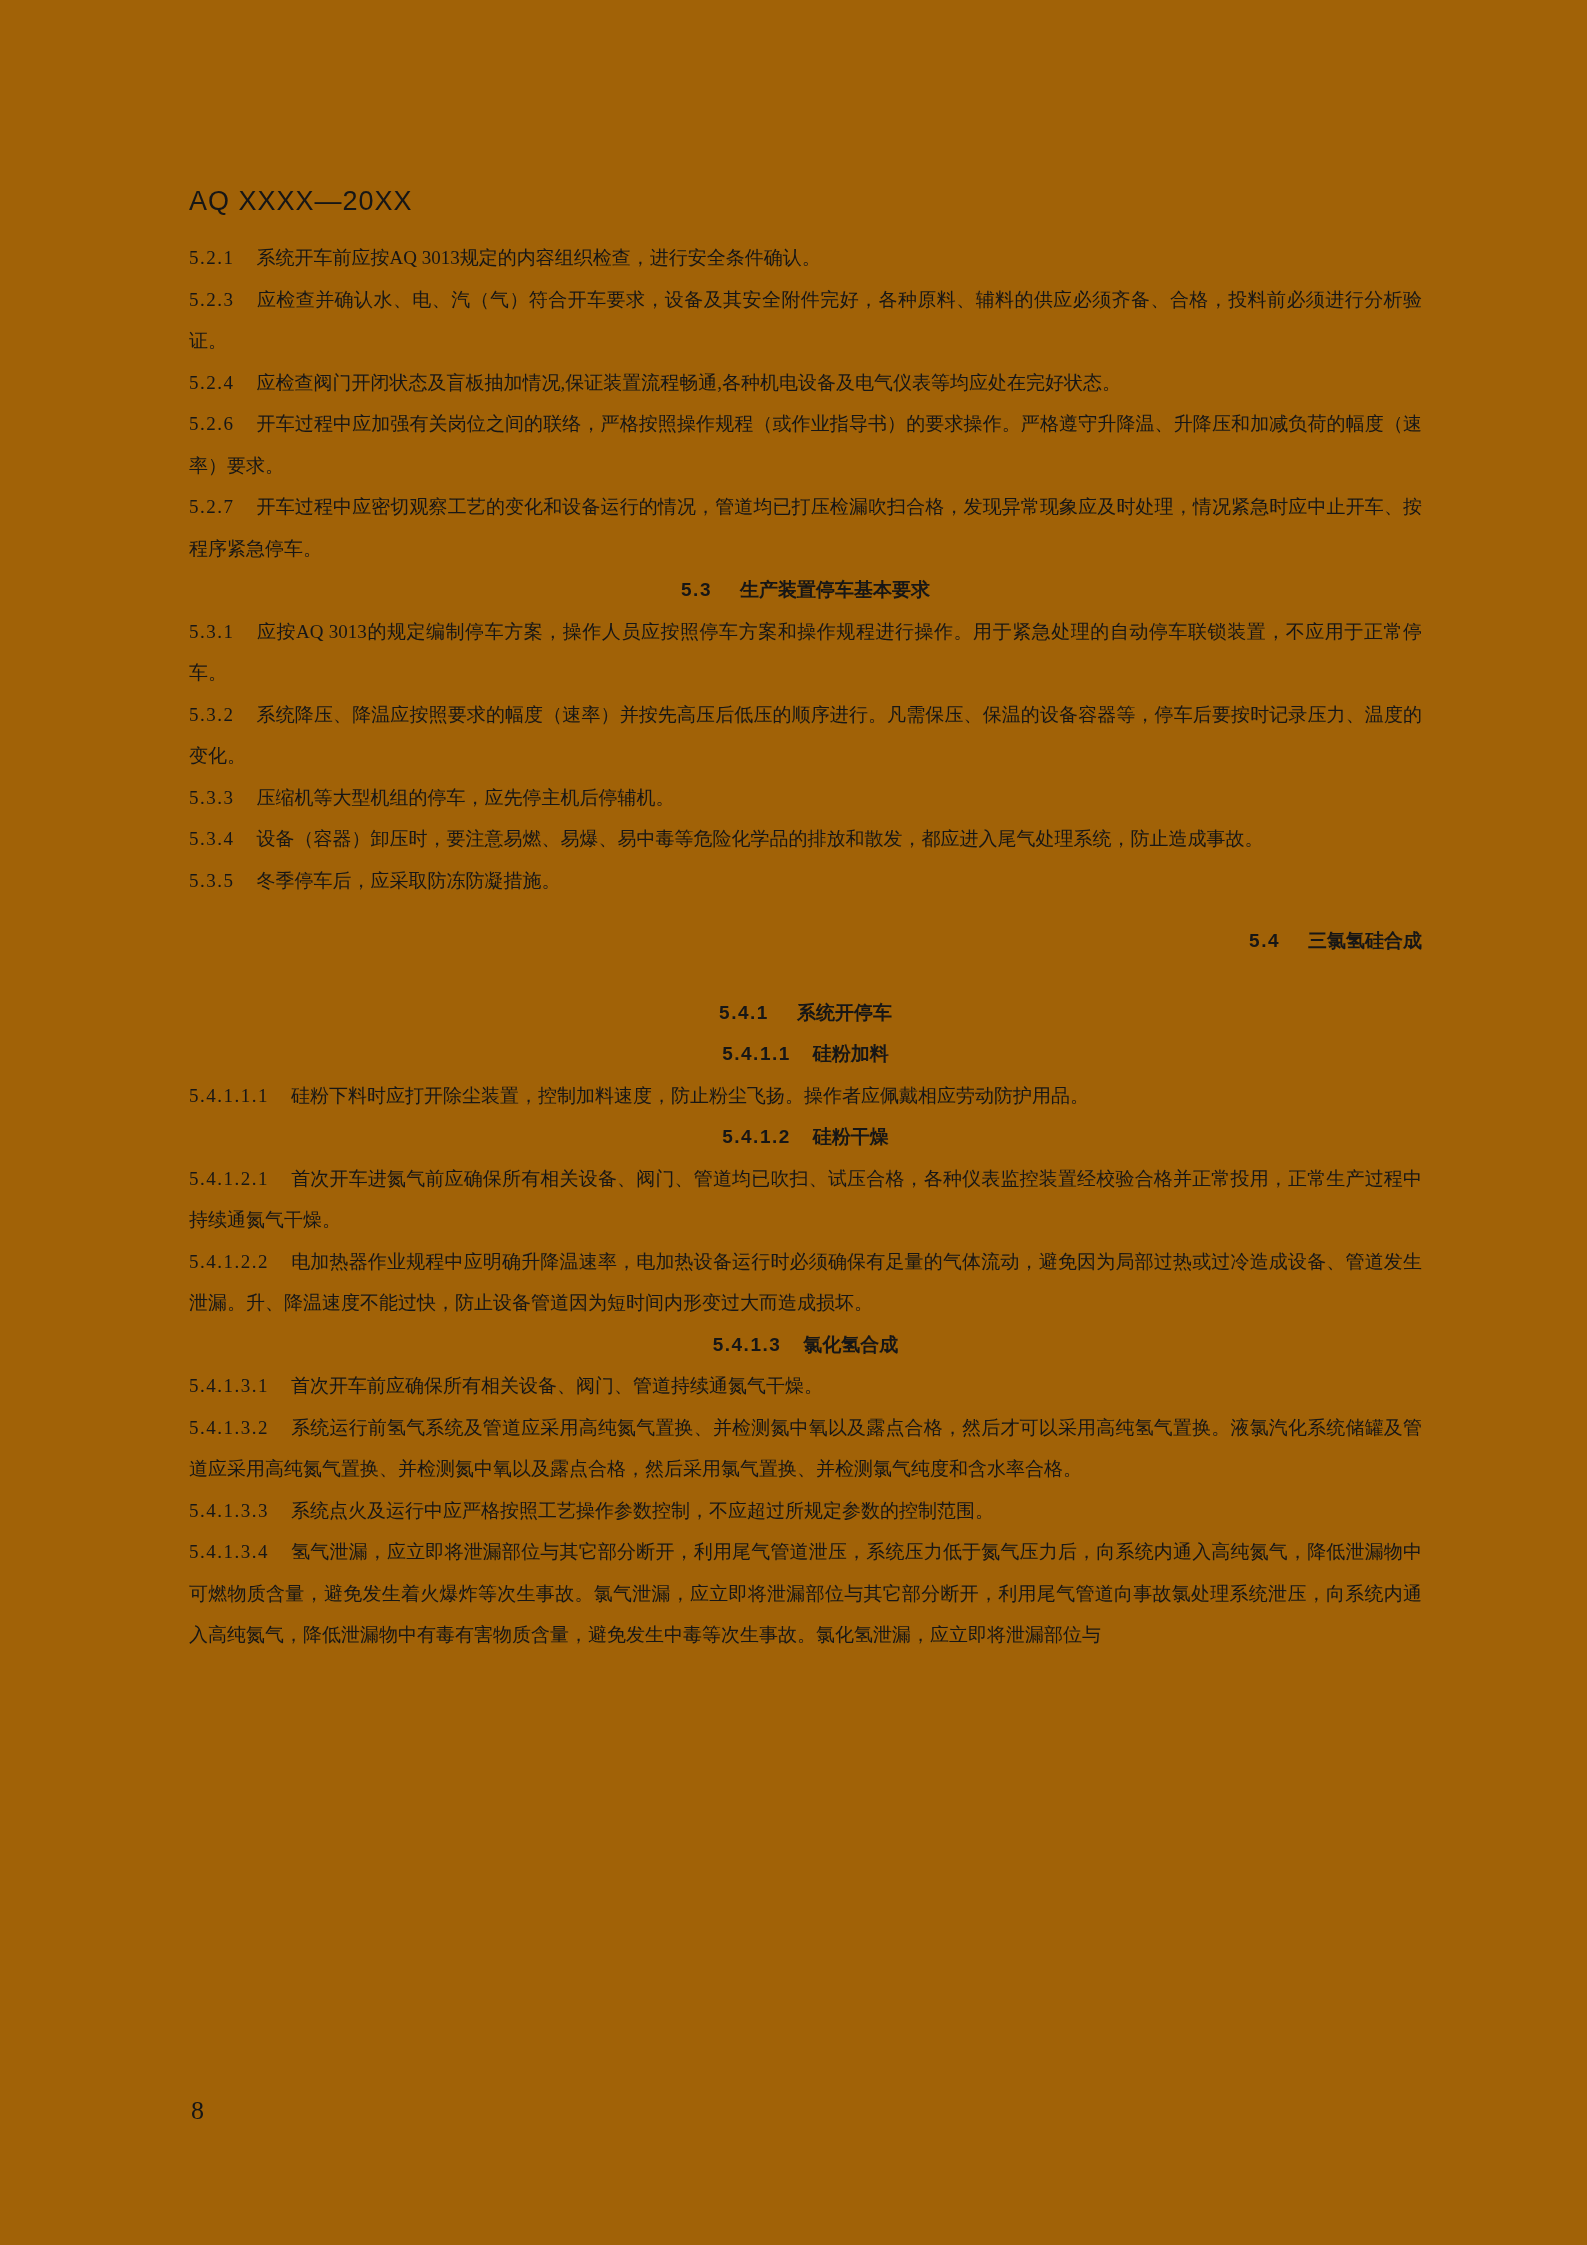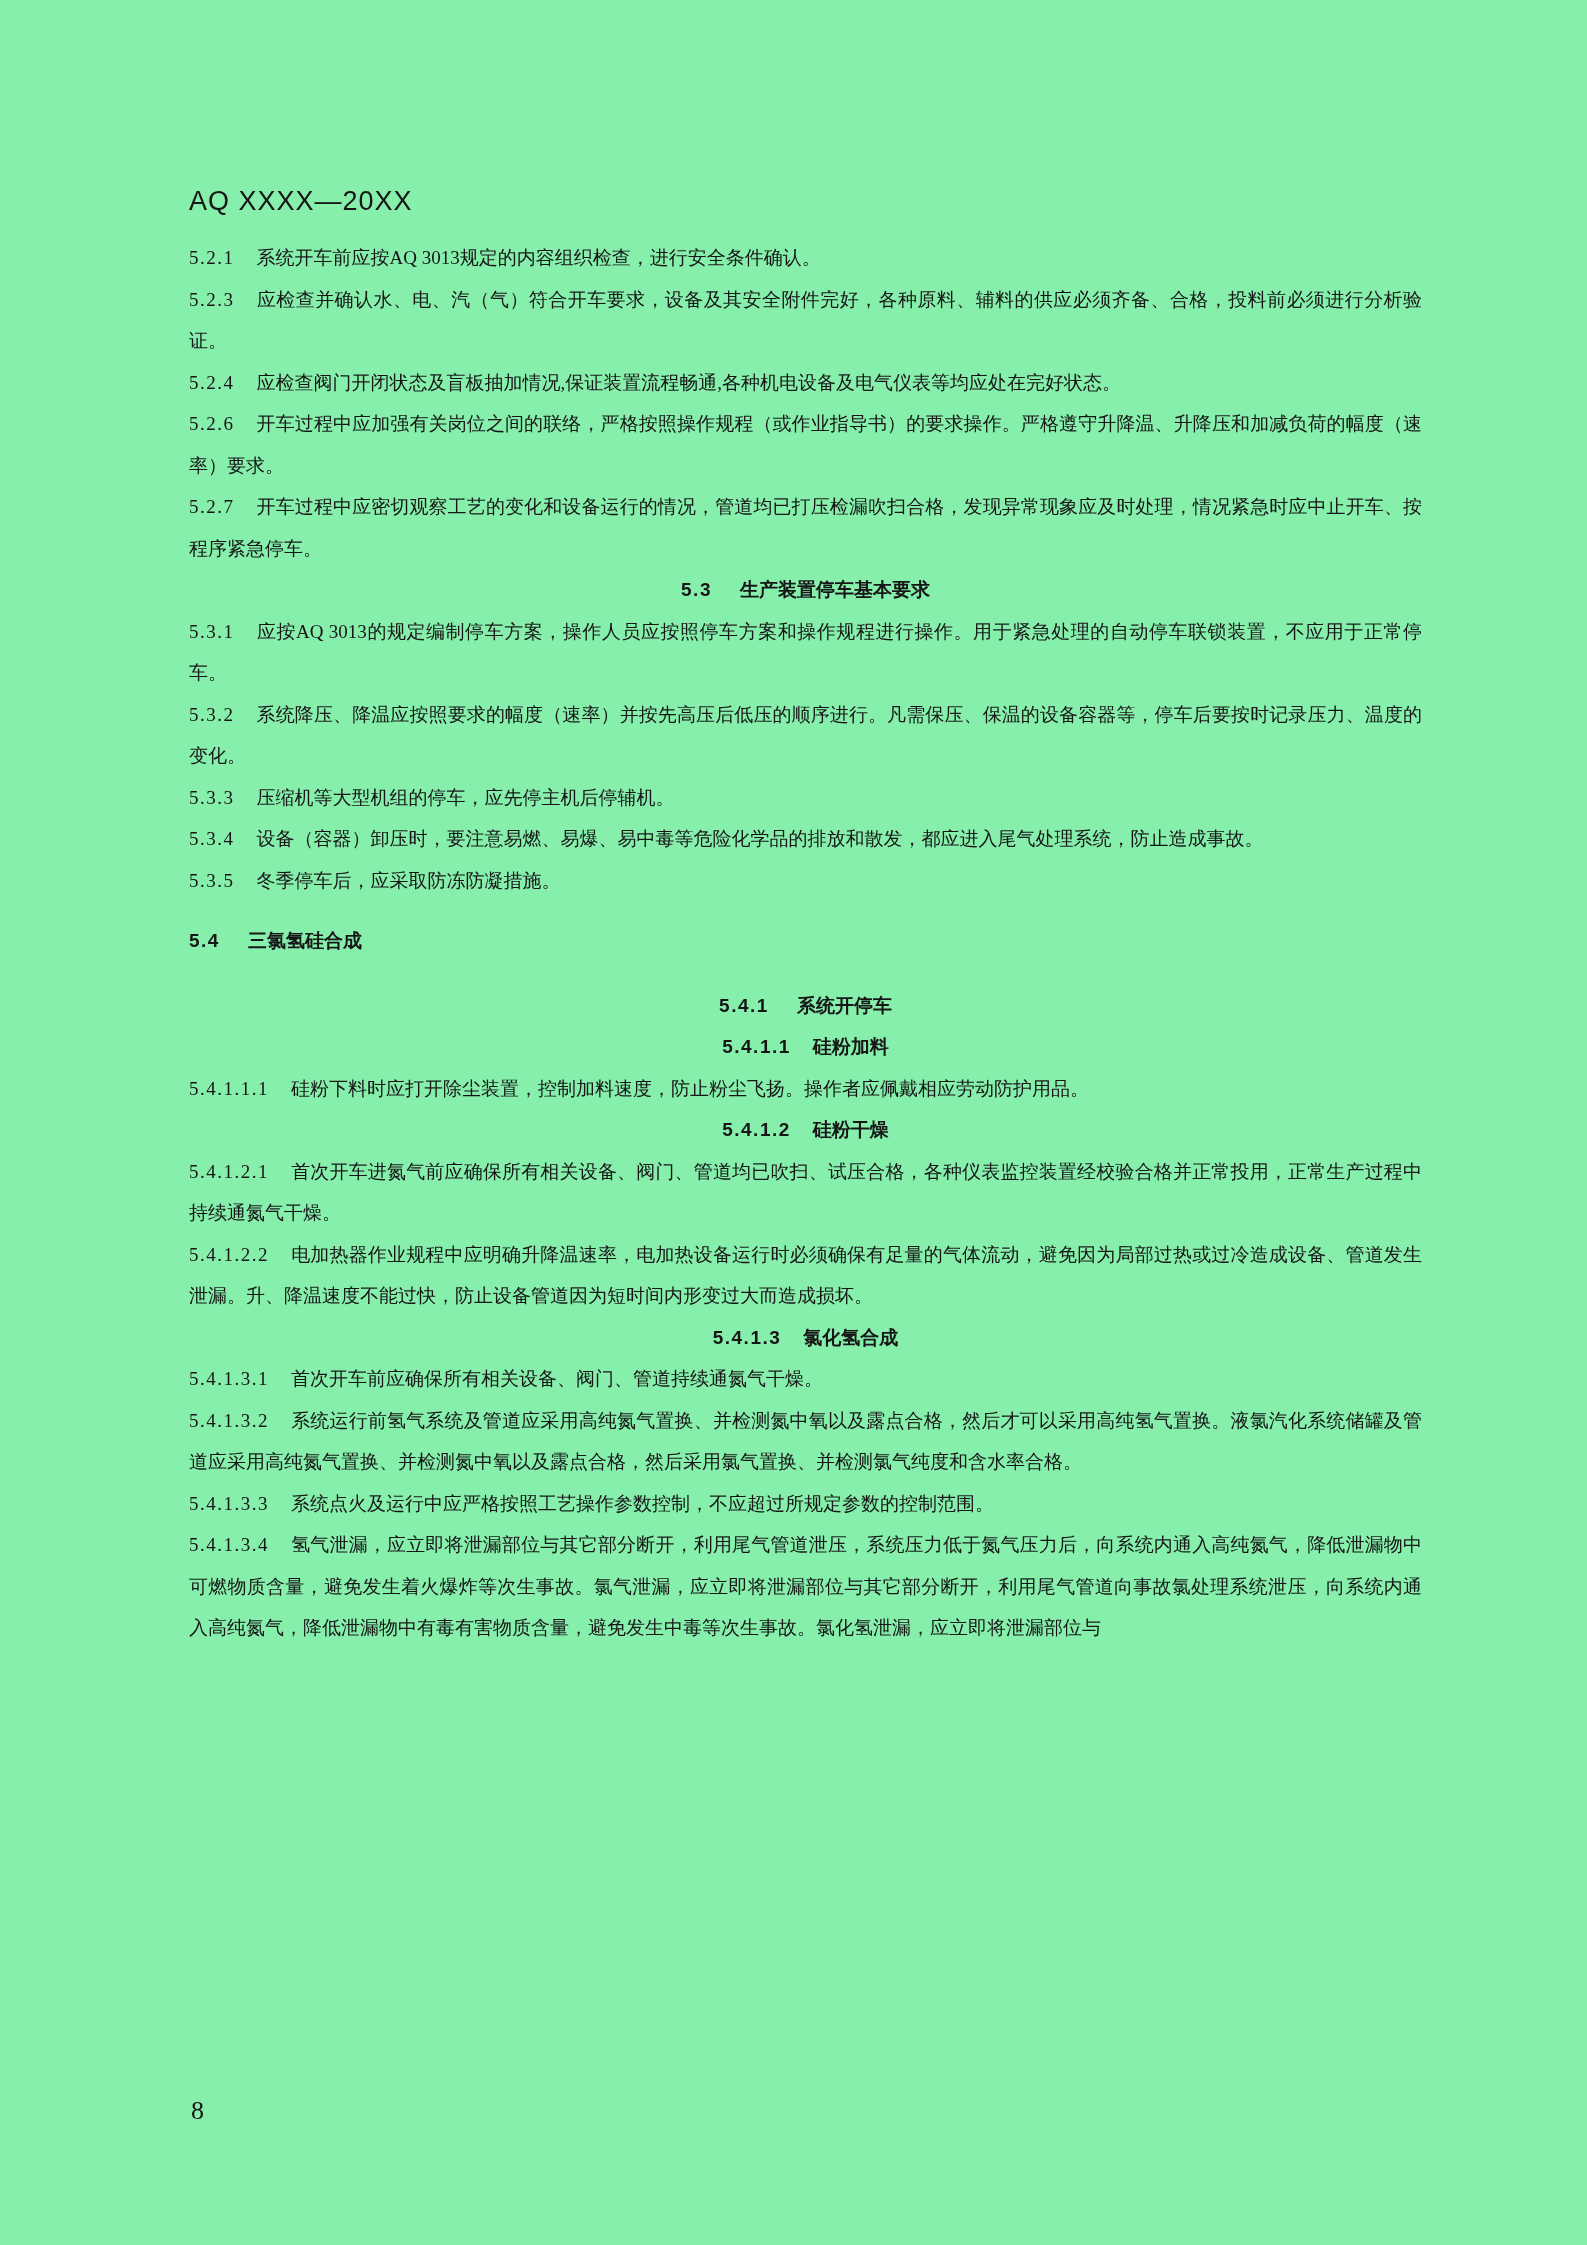--- a/index.html
+++ b/index.html
@@ -1,20 +1,20 @@
 <!DOCTYPE html>
 <html lang="zh"><head>
 <meta charset="utf-8">
 <style>
   html, body { margin: 0; padding: 0; background: #ffffff; }
   .page {
     position: relative;
     width: 1587px;
     height: 2245px;
-    background: #86efac;
+    background: #a16207;
     color: #161616;
     overflow: hidden;
   }
   .running-header {
     position: absolute;
     left: 189px;
     top: 186px;
     font-family: "Liberation Sans", "DejaVu Sans", sans-serif;
     font-size: 27px;
     letter-spacing: 1px;
@@ -32,23 +32,23 @@
   .doc-body p { margin: 0; text-align: justify; }
   p.clause { font-weight: normal; }
   p.h2, p.h3, p.h4 {
     font-family: "Liberation Sans", "DejaVu Sans", sans-serif;
     font-weight: bold;
     text-align: center;
   }
   p.h2-spaced {
     font-family: "Liberation Sans", "DejaVu Sans", sans-serif;
     font-weight: bold;
-    text-align: left;
+    text-align: right;
     margin-top: 19px;
-    margin-bottom: 23px;
+    margin-bottom: 30px;
   }
   .num { margin-right: 22px; letter-spacing: 1.5px; white-space: nowrap; }
   p.h2 .num, p.h2-spaced .num, p.h3 .num { margin-right: 28px; }
   .page-number {
     position: absolute;
     left: 191px;
     top: 2096px;
     font-family: "Liberation Serif", "DejaVu Serif", serif;
     font-size: 26px;
   }

